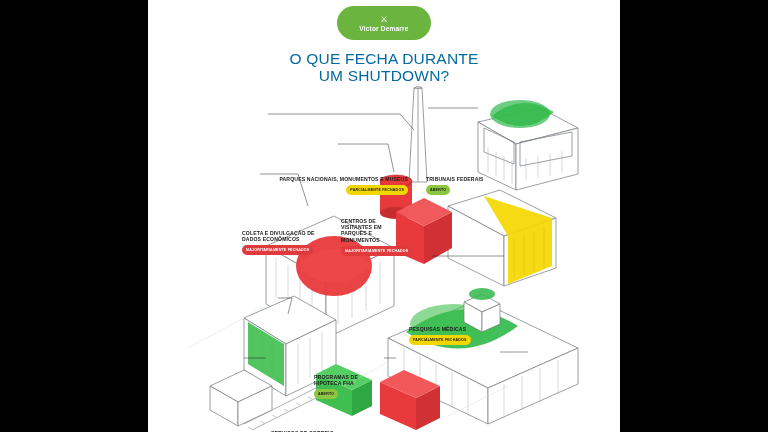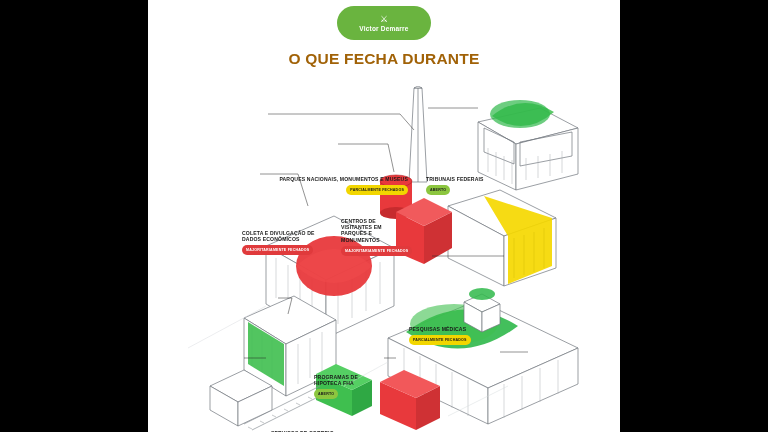--- a/index.html
+++ b/index.html
@@ -38,22 +38,22 @@
   }
   .logo .name{
     font-size:6.5px;font-weight:bold;letter-spacing:.2px;
     white-space:nowrap;
   }
   
   .title{
     position:absolute;
     top:50px;left:0;width:100%;
     text-align:center;
-    color:#a16207;
-    font-weight:bold;
+    color:#0369a1;
+    font-weight:normal;
     font-size:15.5px;
     line-height:17px;
     letter-spacing:.2px;
   }
   
   .art{
     position:absolute;
     left:0;top:86px;width:472px;height:346px;
   }
   .art svg{display:block;}
@@ -90,20 +90,21 @@
 <div id="stage">
   <div id="sheet">
 
     <div class="logo">
       <span class="mark">⚔</span>
       <span class="name">Victor Demarre</span>
     </div>
 
     <div class="title">
       <div>O QUE FECHA DURANTE</div>
+      <div>UM SHUTDOWN?</div>
     </div>
 
     <div class="art">
       <svg width="472" height="346" viewBox="0 0 472 346" xmlns="http://www.w3.org/2000/svg">
         <defs>
           <g id="winrow">
             <rect x="0" y="0" width="3" height="4" fill="none" stroke="#9aa0a6" stroke-width="0.4"></rect>
           </g>
         </defs>
 

